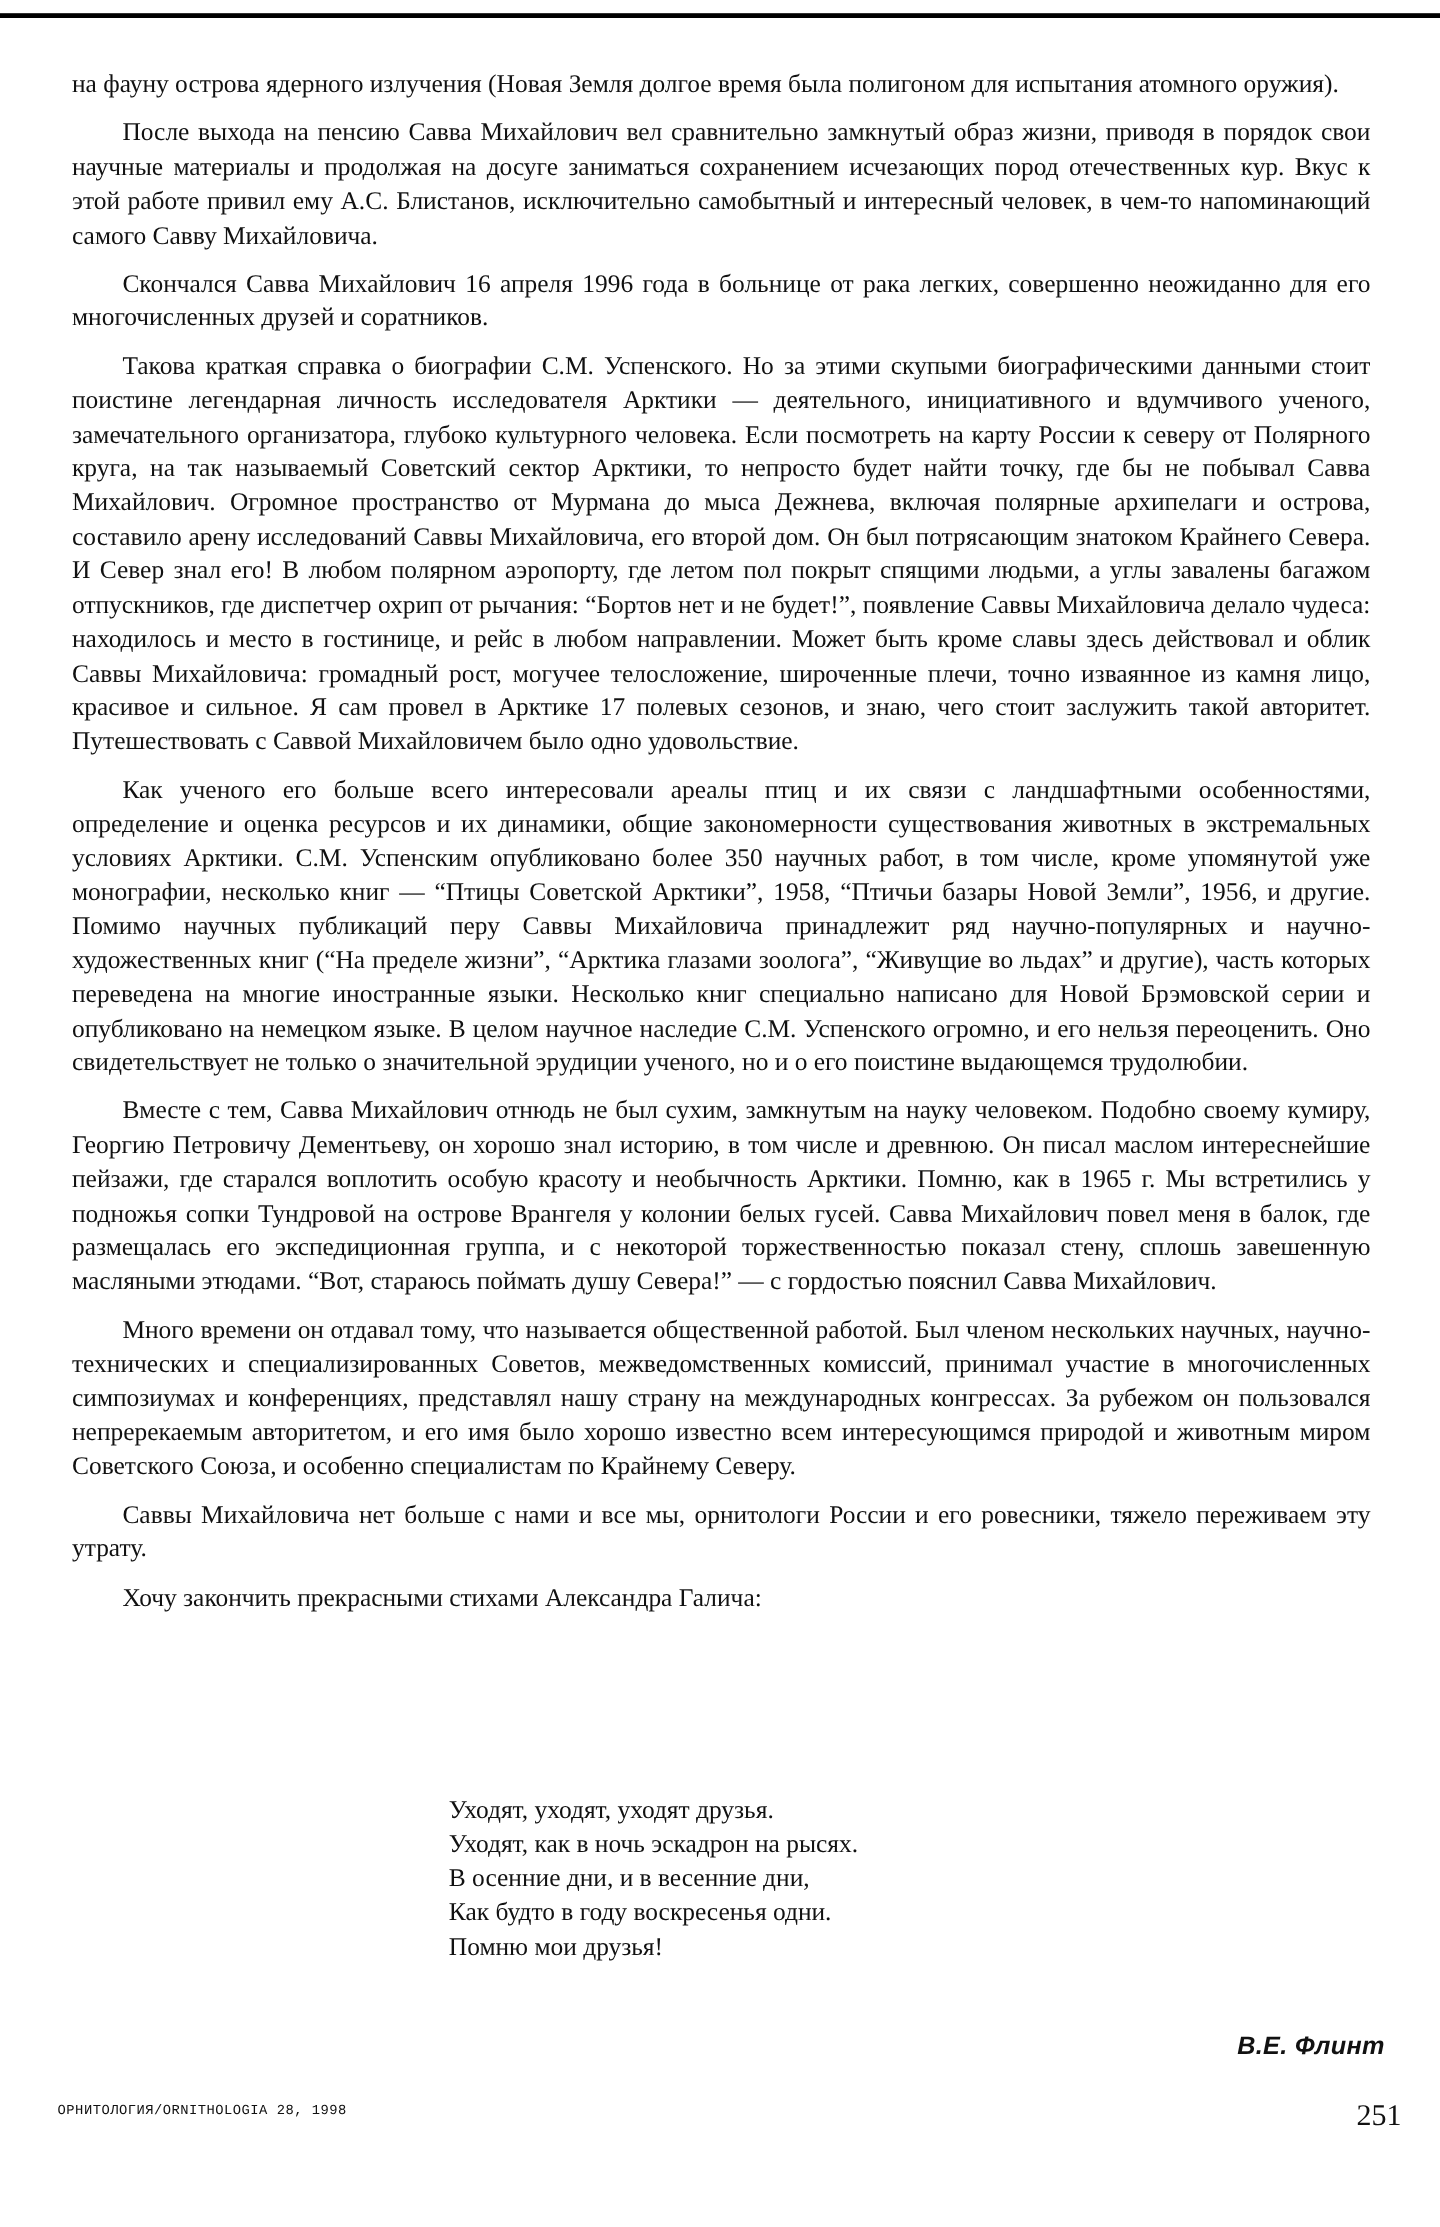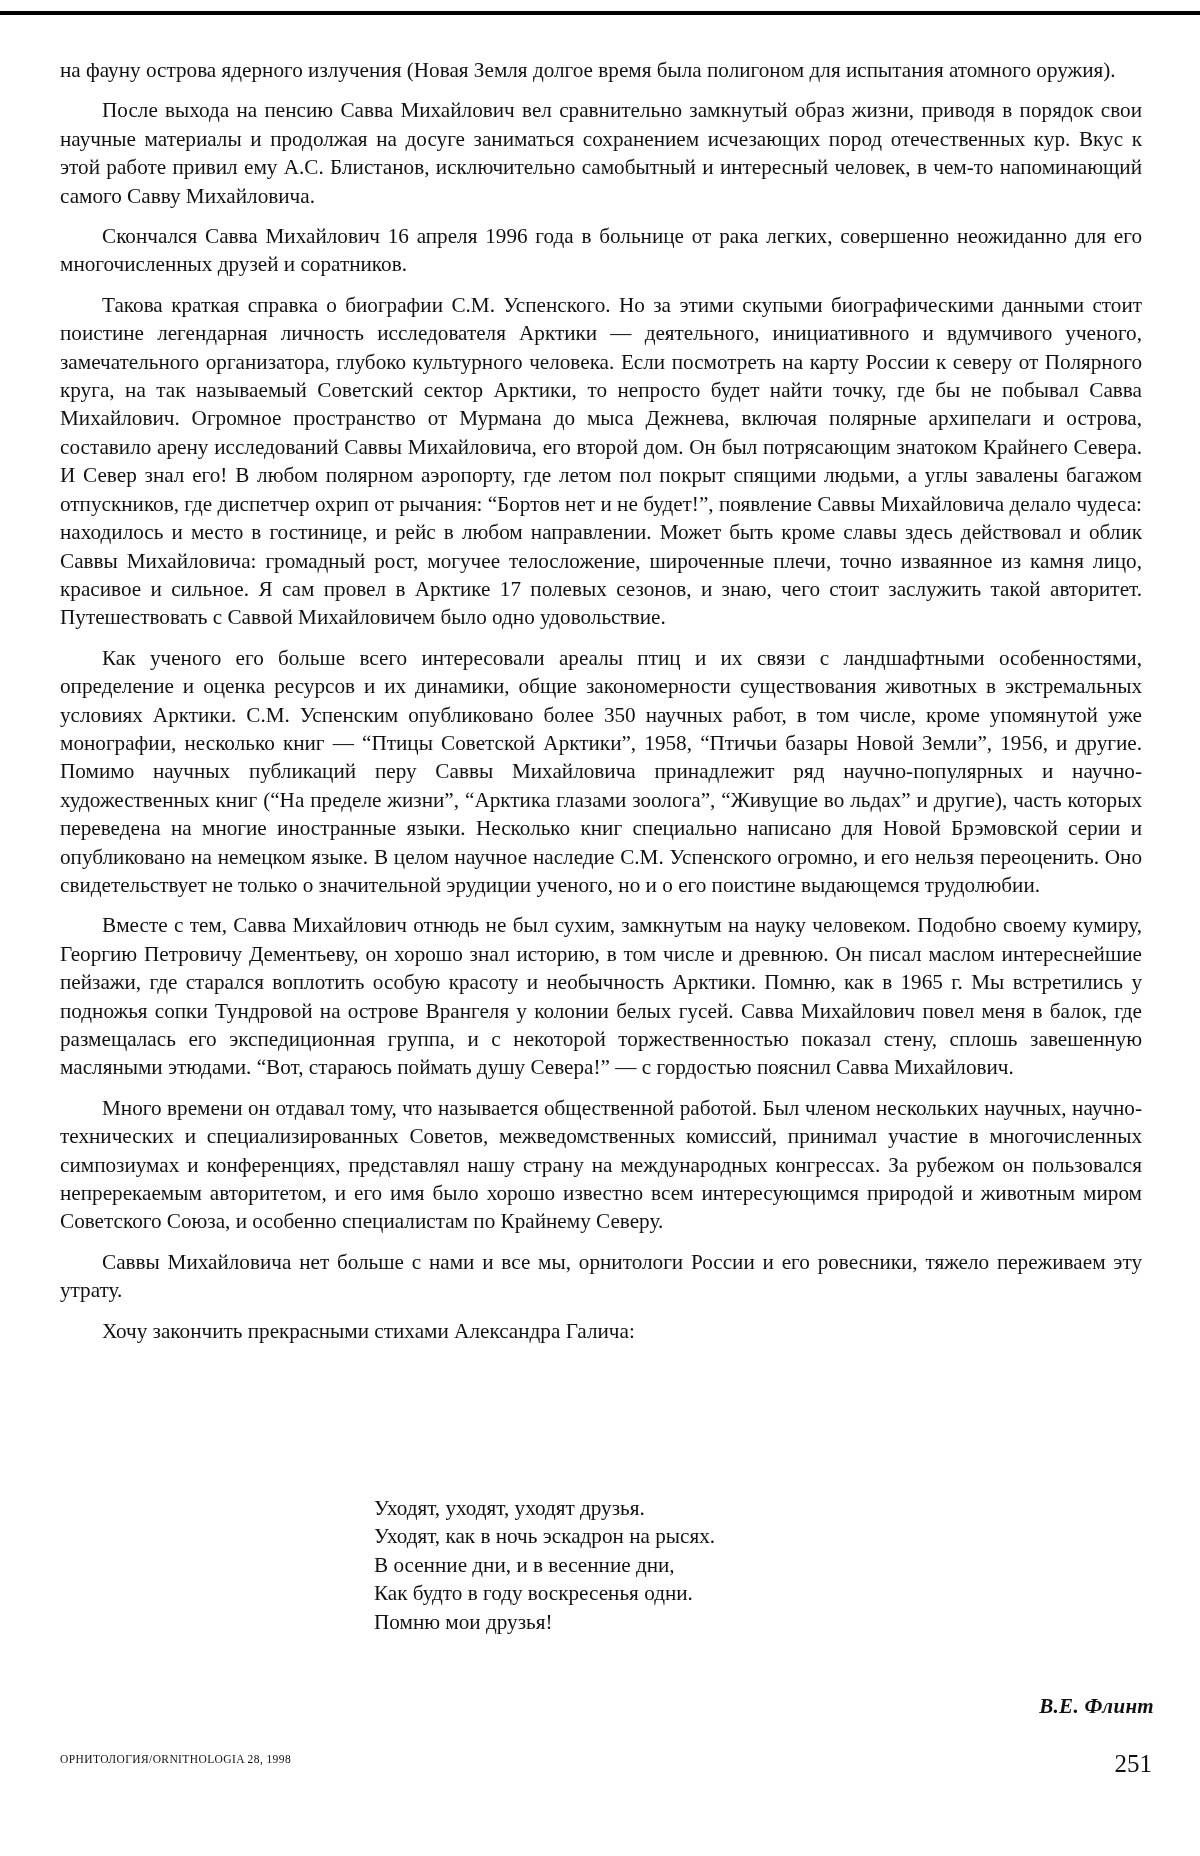--- a/index.html
+++ b/index.html
@@ -12,29 +12,29 @@
   }
   .page-body p { margin: 12px; text-indent: 0; }
   .page-body p.indent { text-indent: 42px; }
   .poem {
     position: absolute; left: 345px; top: 1494px;
     font-family: "Liberation Serif", serif; font-size: 21.2px; line-height: 28.4px; margin-left: 29px;
   }
   .poem div { white-space: nowrap; }
   .signature {
     position: absolute; right: 46px; top: 1694px;
-    font-family: Liberation Serif, serif; font-size: 21px; font-weight: bold; font-style: italic;
+    font-family: Liberation Sans, sans-serif; font-size: 21px; font-weight: bold; font-style: italic;
     letter-spacing: 0.3px;
   }
   .footer-journal {
-    position: absolute; left: 60px; top: 1753px;
-    font-family: Liberation Serif, serif; font-size: 11.5px; letter-spacing: 0.4px;
+    position: absolute; left: 48px; top: 1753px;
+    font-family: Liberation Mono, monospace; font-size: 11.5px; letter-spacing: 0.4px;
   }
   .page-number {
-    position: absolute; right: 48px; top: 1750px;
+    position: absolute; right: 32px; top: 1750px;
     font-family: "Liberation Serif", serif; font-size: 25px;
   }
 </style>
 </head>
 <body>
 
 <div class="top-rule"></div>
 
 <div class="page-body">
   <p>на фауну острова ядерного излучения (Новая Земля долгое время была полигоном для испыта­ния атомного оружия).</p>

